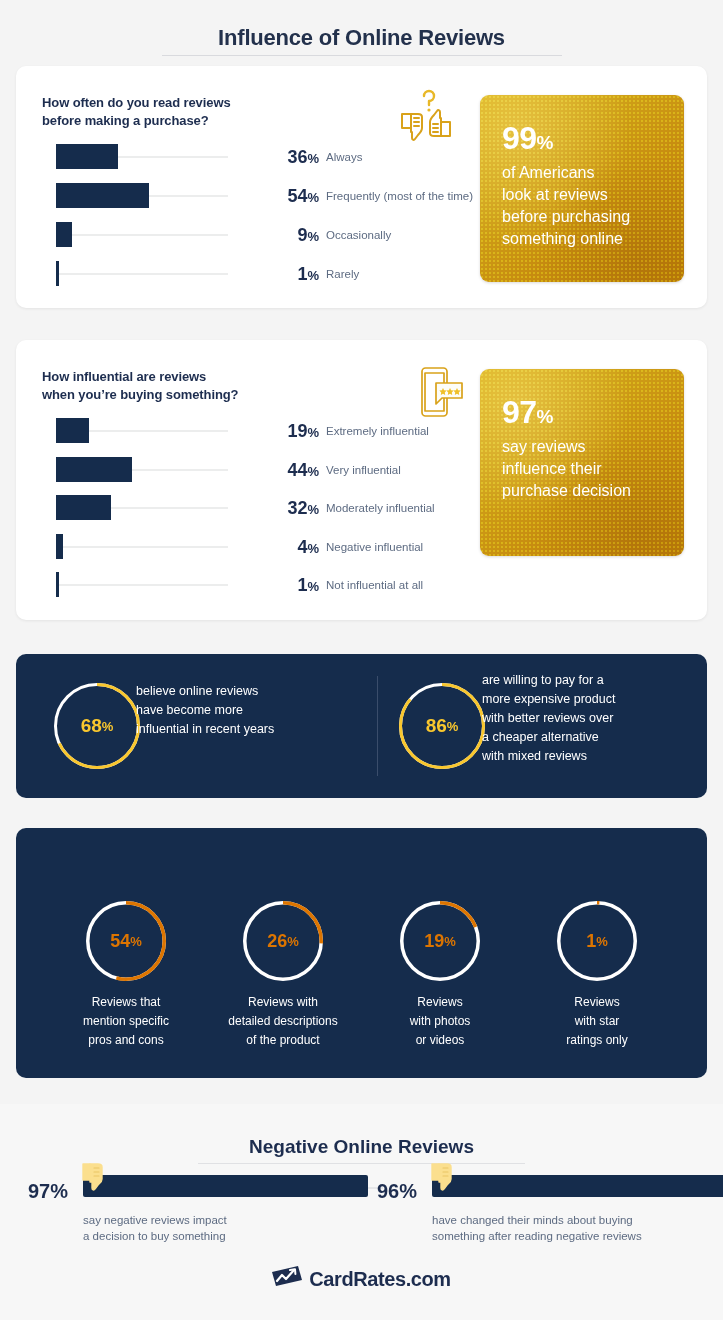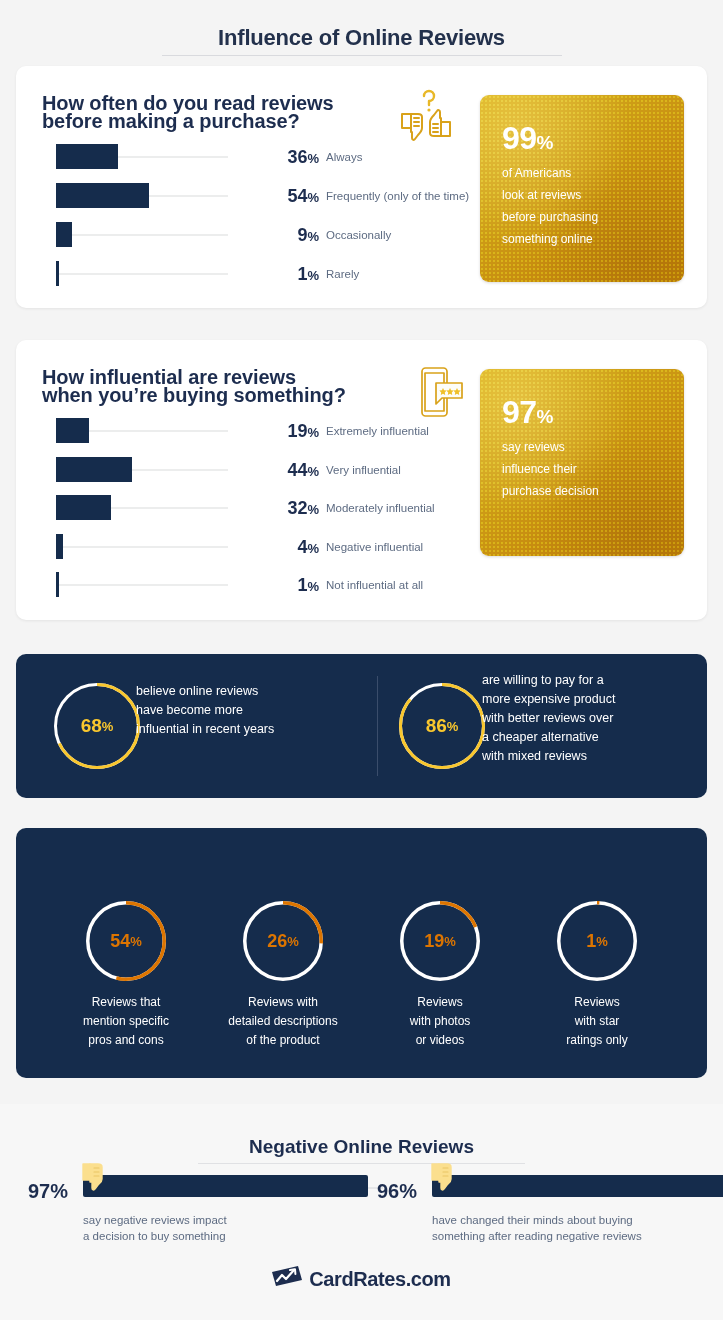--- a/index.html
+++ b/index.html
@@ -24,21 +24,21 @@
 
   
   .card {
     position: absolute; background: #ffffff; border-radius: 10px;
     box-shadow: 0 1px 3px rgba(0,0,0,0.07);
   }
   #card-1 { left: 16px; top: 66px;  width: 691px; height: 242px; }
   #card-2 { left: 16px; top: 340px; width: 691px; height: 280px; }
 
   .q-title {
-    position: absolute; font-size: 20px; font-weight: bold;
+    position: absolute; font-size: 13px; font-weight: bold;
     color: #1d2d4f; line-height: 18px; letter-spacing: -0.1px;
   }
 
   
   .bar-row { position: absolute; left: 40px; height: 26px; }
   .bar-track {
     position: absolute; left: 0; top: 12px; width: 172px; height: 2px;
     background: #eceded;
   }
   .bar-fill {
@@ -67,21 +67,21 @@
   }
   .gold-panel .dots {
     position: absolute; inset: 0;
     background-image: radial-gradient(rgba(255,255,255,0.30) 0.8px, transparent 0.9px);
     background-size: 4px 4px;
     mix-blend-mode: overlay;
   }
   .gold-panel .gp-inner { position: absolute; left: 22px; top: 26px; right: 12px; }
   .gp-big { font-size: 32px; font-weight: bold; color: #ffffff; line-height: 34px; letter-spacing: -0.5px; }
   .gp-big .sym { font-size: 19px; }
-  .gp-text { font-size: 12px; color: #ffffff; line-height: 22px; margin-top: 2px; }
+  .gp-text { font-size: 16px; color: #ffffff; line-height: 22px; margin-top: 2px; }
 
   
   .navy {
     position: absolute; background: #152c4c; border-radius: 10px;
   }
   #navy-1 { left: 16px; top: 654px;  width: 691px; height: 144px; }
   #navy-2 { left: 16px; top: 828px; width: 691px; height: 250px; }
   .divider-v {
     position: absolute; left: 361px; top: 22px; width: 1px; height: 100px;
     background: #3a4d6b;
@@ -171,21 +171,21 @@
         <div class="bar-row" style="top: 78px; width: 420px;">
           <div class="bar-track" style="width:172px"></div>
           <div class="bar-fill" style="width:62px"></div>
           <div class="bar-pct">36<span class="sym">%</span></div>
           <div class="bar-label">Always</div>
         </div>
         <div class="bar-row" style="top: 117px; width: 420px;">
           <div class="bar-track" style="width:172px"></div>
           <div class="bar-fill" style="width:93px"></div>
           <div class="bar-pct">54<span class="sym">%</span></div>
-          <div class="bar-label">Frequently (only of the time)</div>
+          <div class="bar-label">Frequently (most of the time)</div>
         </div>
         <div class="bar-row" style="top: 156px; width: 420px;">
           <div class="bar-track" style="width:172px"></div>
           <div class="bar-fill" style="width:16px"></div>
           <div class="bar-pct">9<span class="sym">%</span></div>
           <div class="bar-label">Occasionally</div>
         </div>
         <div class="bar-row" style="top: 195px; width: 420px;">
           <div class="bar-track" style="width:172px"></div>
           <div class="bar-fill thin" style="width:3px"></div>

